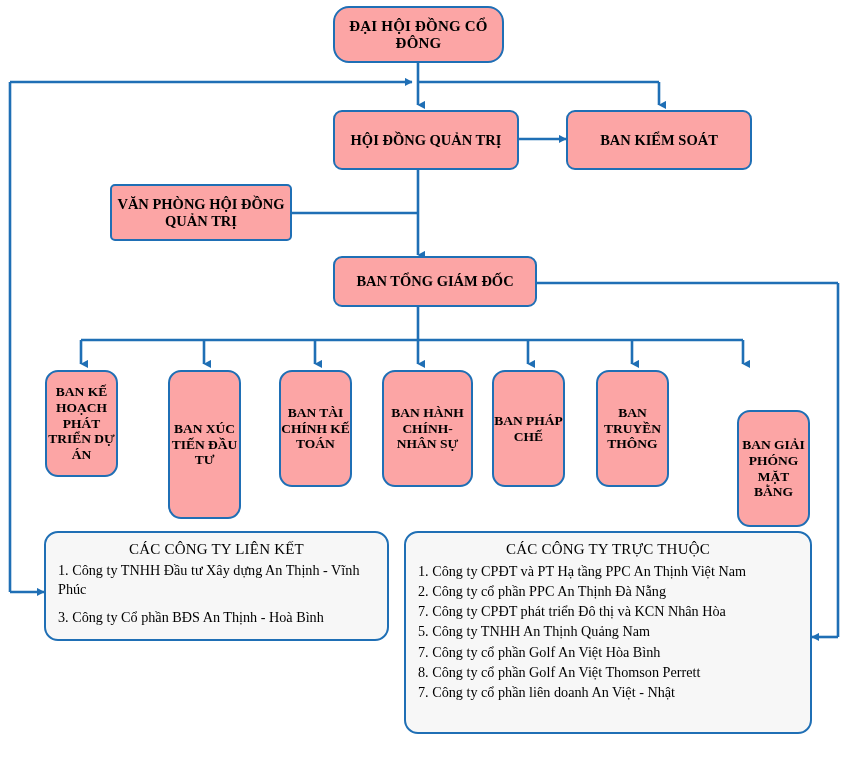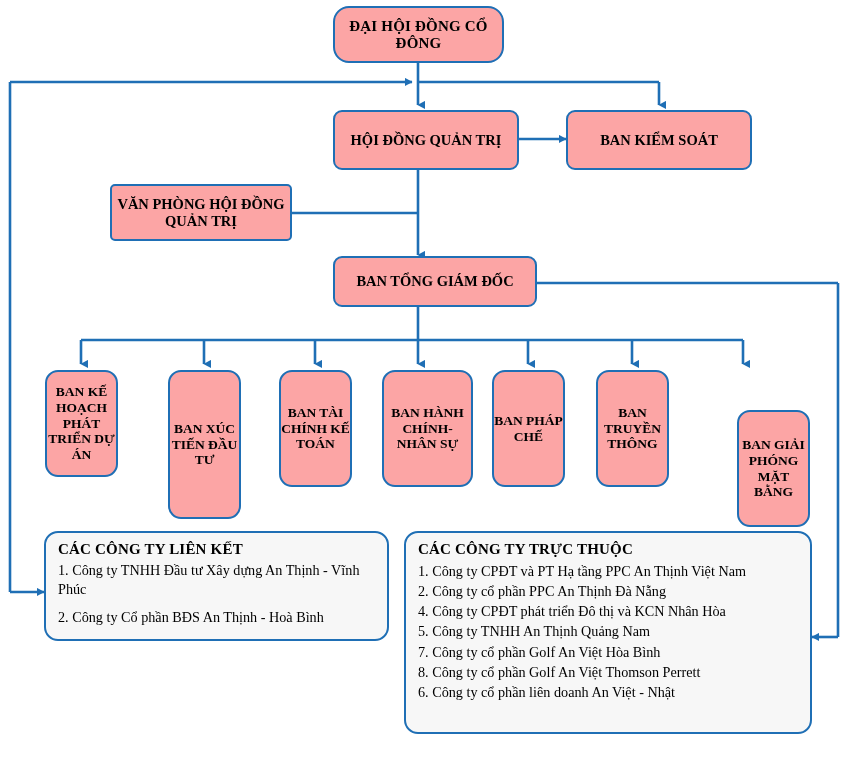--- a/index.html
+++ b/index.html
@@ -45,22 +45,22 @@
     position: absolute;
     box-sizing: border-box;
     border: 2.5px solid #1f6fb5;
     border-radius: 14px;
     background: #f7f7f7;
     z-index: 2;
     padding: 8px 12px 10px 12px;
     color: #000;
   }
   .panel-title {
-    text-align: left;
-    font-weight: bold;
+    text-align: center;
+    font-weight: normal;
     font-size: 15px;
     margin-bottom: 3px;
     letter-spacing: .2px;
   }
   .panel ol {
     margin: 0;
     padding: 0;
     list-style: none;
   }
   .panel li {
@@ -162,30 +162,30 @@
     <span>BAN TRUYỀN THÔNG</span>
   </div>
   <div class="node dept" style="left:737px; top:370px; width:73px; height:117px;margin-top:40px;">
     <span>BAN GIẢI PHÓNG MẶT BẰNG</span>
   </div>
 
   <div class="panel affiliates" style="left:44px; top:531px; width:345px; height:110px;">
     <div class="panel-title">CÁC CÔNG TY LIÊN KẾT</div>
     <ol>
       <li>1. Công ty TNHH Đầu tư Xây dựng An Thịnh - Vĩnh Phúc</li>
-      <li>2. Công ty Cổ phần BĐS An Thịnh - Hoà Bình</li>
+      <li>3. Công ty Cổ phần BĐS An Thịnh - Hoà Bình</li>
     </ol>
   </div>
 
   <div class="panel subsidiaries" style="left:404px; top:531px; width:408px; height:203px;">
     <div class="panel-title">CÁC CÔNG TY TRỰC THUỘC</div>
     <ol>
       <li>1. Công ty CPĐT và PT Hạ tầng  PPC An Thịnh Việt Nam</li>
       <li>2. Công ty cổ phần  PPC An Thịnh Đà Nẵng</li>
-      <li>4. Công ty CPĐT phát triển Đô thị và KCN Nhân Hòa</li>
+      <li>7. Công ty CPĐT phát triển Đô thị và KCN Nhân Hòa</li>
       <li>5. Công ty TNHH An Thịnh Quảng Nam</li>
       <li>7. Công ty cổ phần Golf An Việt Hòa Bình</li>
       <li>8. Công ty cổ phần Golf An Việt Thomson Perrett</li>
-      <li>6. Công ty cổ phần liên doanh An Việt - Nhật</li>
+      <li>7. Công ty cổ phần liên doanh An Việt - Nhật</li>
     </ol>
   </div>
 
 </div>
 
 </body></html>

